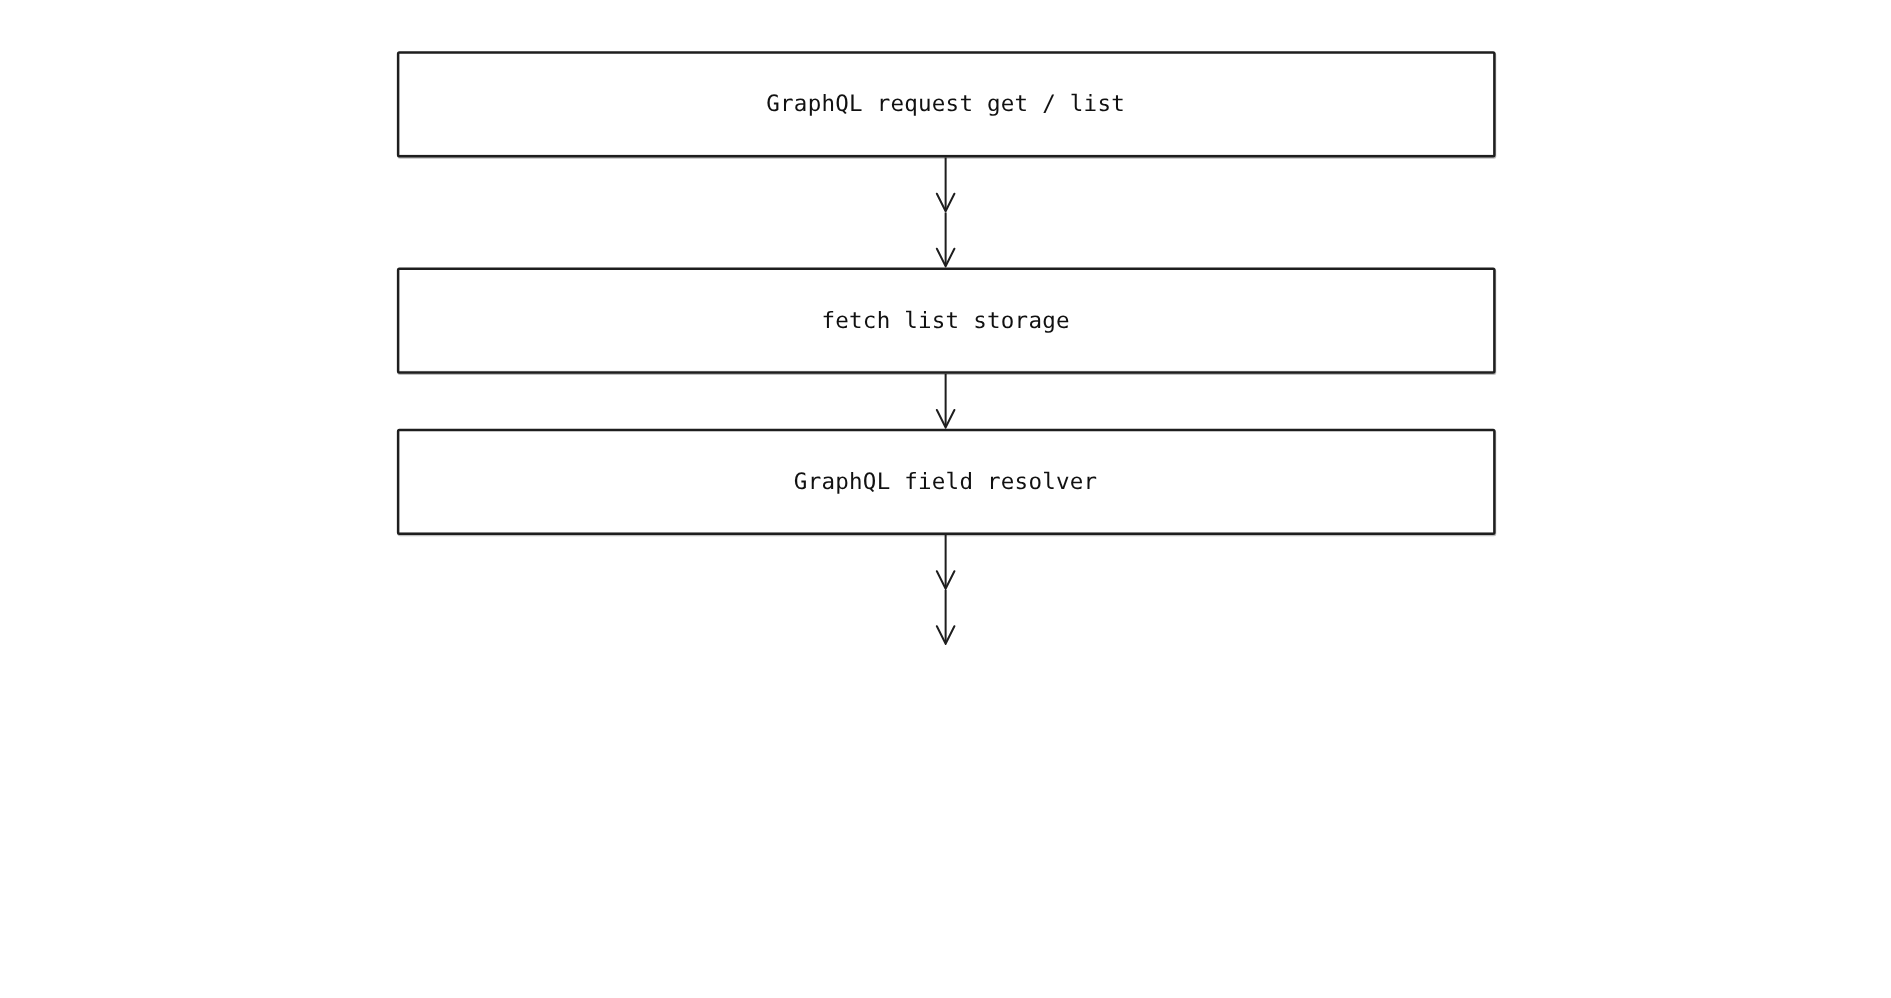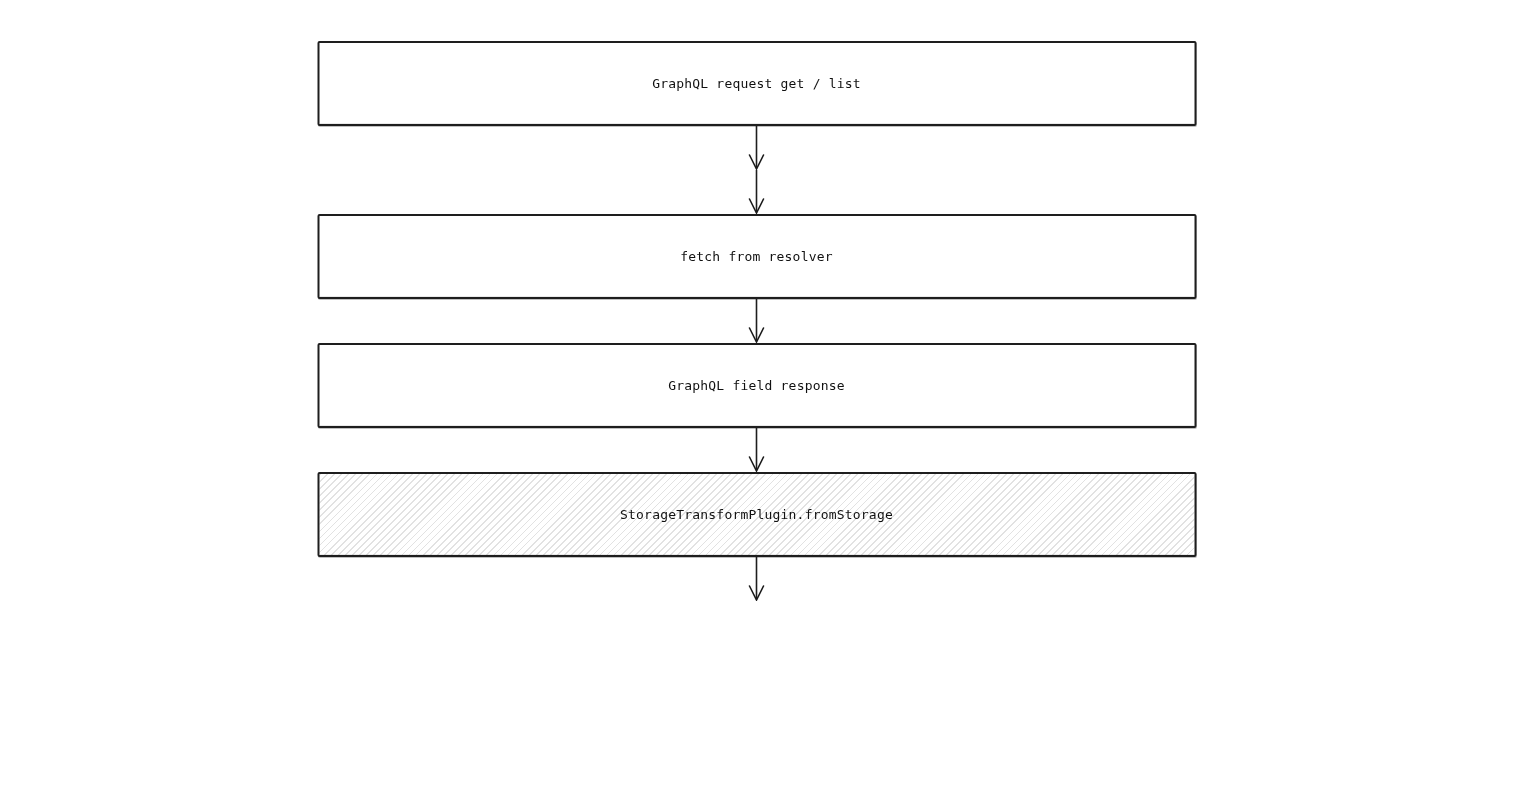--- a/index.html
+++ b/index.html
@@ -47,21 +47,21 @@
     background-image: repeating-linear-gradient(
       135deg,
       var(--hatch) 0px,
       var(--hatch) 1.2px,
       transparent 1.2px,
       transparent 5px
     );
     background-color: var(--background);
   }
   .node-label {
-    font-size: 13px;
+    font-size: 18px;
     color: var(--text);
     letter-spacing: 0.2px;
     white-space: pre;
   }
   .arrow {
     width: 28px;
     height: 44px;
     display: block;
     flex: 0 0 auto;
   }
@@ -92,44 +92,41 @@
 
 
     <div class="arrow">
       <svg viewBox="0 0 28 44">
           <line x1="14" y1="0" x2="14" y2="42"></line>
           <path d="M7 29 L14 43 L21 29"></path>
         </svg>
     </div>
 
     <div class="node">
-      <span class="node-label">fetch from resolver</span>
+      <span class="node-label">fetch list storage</span>
     </div>
 
     <div class="arrow">
       <svg viewBox="0 0 28 44">
           <line x1="14" y1="0" x2="14" y2="42"></line>
           <path d="M7 29 L14 43 L21 29"></path>
         </svg>
     </div>
 
     <div class="node">
-      <span class="node-label">GraphQL field response</span>
+      <span class="node-label">GraphQL field resolver</span>
     </div>
 
     <div class="arrow">
       <svg viewBox="0 0 28 44">
           <line x1="14" y1="0" x2="14" y2="42"></line>
           <path d="M7 29 L14 43 L21 29"></path>
         </svg>
     </div>
 
-    <div class="node hatched">
-      <span class="node-label">StorageTransformPlugin.fromStorage</span>
-    </div>
 
     <div class="arrow">
       <svg viewBox="0 0 28 44">
           <line x1="14" y1="0" x2="14" y2="42"></line>
           <path d="M7 29 L14 43 L21 29"></path>
         </svg>
     </div>
 
 
   </div>

